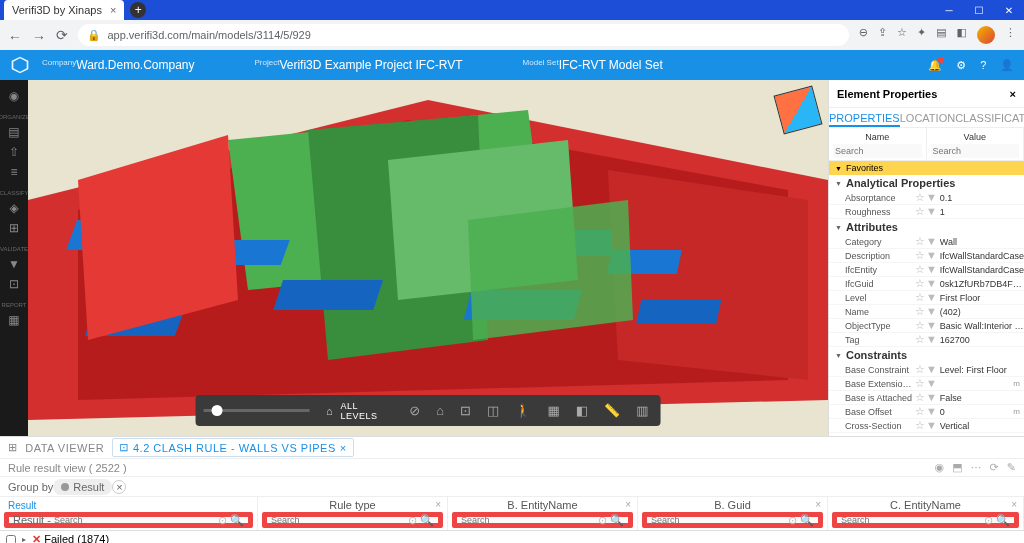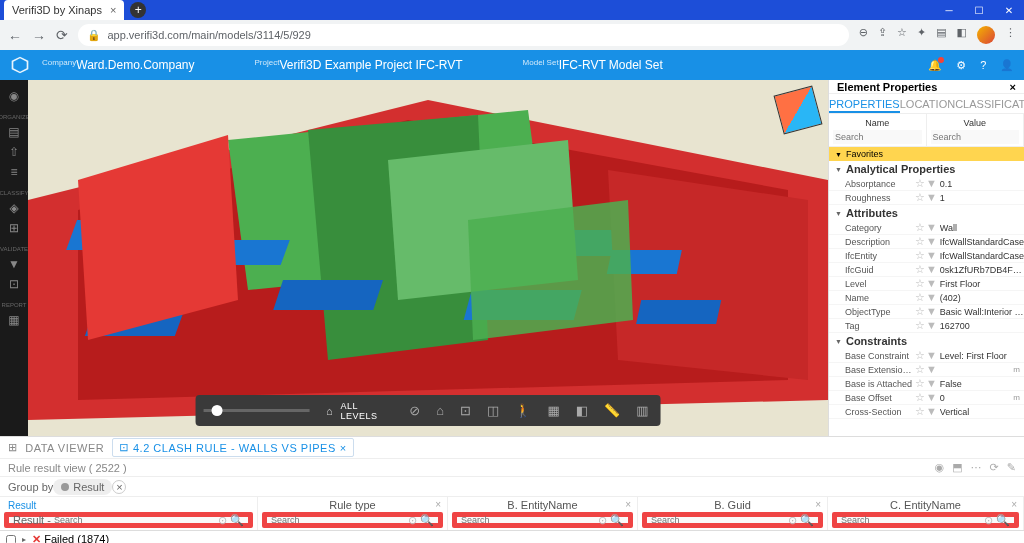--- a/index.html
+++ b/index.html
@@ -30,21 +30,21 @@
 .side-icon{width:16px;height:16px;color:#888;display:flex;align-items:center;justify-content:center;font-size:12px}
 .viewport{flex:1;background:#e8e4d0;position:relative;overflow:hidden}
 .model{position:absolute;inset:0}
 .cube{position:absolute;top:10px;right:10px;width:40px;height:40px;background:linear-gradient(135deg,#ff7043 50%,#29b6f6 50%);transform:rotate(-15deg);border:1px solid #333}
 .vtoolbar{position:absolute;bottom:10px;left:50%;transform:translateX(-50%);background:#3a3a3a;border-radius:4px;display:flex;align-items:center;padding:4px 8px;gap:8px}
 .slider{width:120px;height:3px;background:#666;position:relative;margin-right:8px}
 .slider::before{content:'';position:absolute;left:8px;top:-4px;width:11px;height:11px;background:#fff;border-radius:50%}
 .vtbtn{color:#aaa;font-size:13px;padding:4px;cursor:pointer}
 .alllev{color:#fff;font-size:9px;letter-spacing:.5px;margin-right:6px}
 .proppanel{width:196px;background:#fff;border-left:1px solid #ddd;display:flex;flex-direction:column}
-.pphdr{height:14px;display:flex;align-items:center;justify-content:space-between;padding:0 8px;font-size:11px;font-weight:bold;border-bottom:1px solid #eee}
+.pphdr{height:28px;display:flex;align-items:center;justify-content:space-between;padding:0 8px;font-size:11px;font-weight:bold;border-bottom:1px solid #eee}
 .pptabs{height:20px;display:flex;border-bottom:1px solid #eee;font-size:9px}
 .pptab{padding:4px 0;color:#999;cursor:pointer}
 .pptab.active{color:#1890e6;border-bottom:2px solid #1890e6}
 .ppsearch{display:flex;border-bottom:1px solid #eee}
 .ppsearch>div{flex:1;padding:2px 4px;border-right:1px solid #eee}
 .ppsearch .hdr{text-align:center;font-size:9px;color:#333;padding:2px}
 .ppsearch input{width:100%;border:none;font-size:9px;padding:2px;background:#f9f9f9}
 .favbar{background:#ffd54f;height:14px;display:flex;align-items:center;padding:0 6px;font-size:9px}
 .favbar::before{content:'▼';font-size:7px;margin-right:4px}
 .grouphead{display:flex;align-items:center;padding:2px 6px;font-weight:bold;color:#333}

